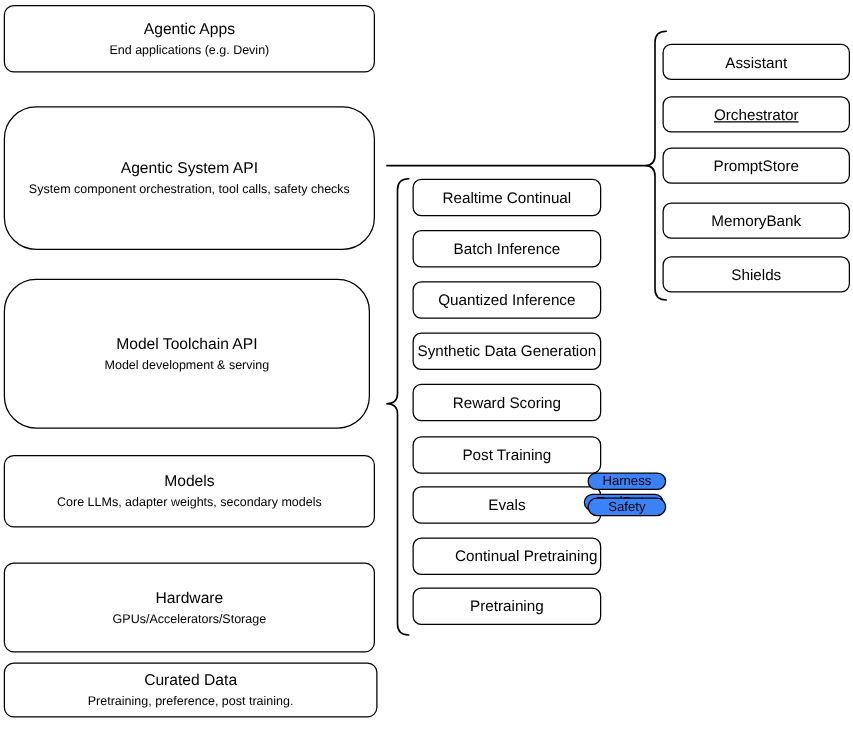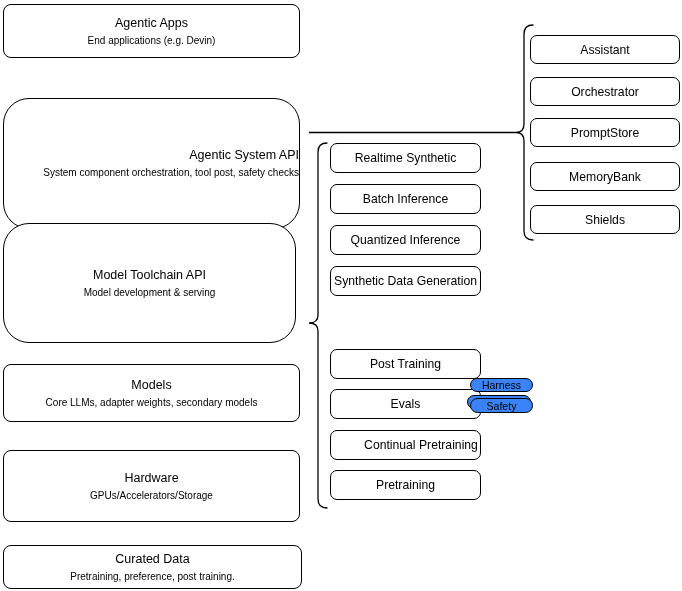--- a/index.html
+++ b/index.html
@@ -67,57 +67,58 @@
     <path d="M 309 132.5 L 516 132.5" fill="none" stroke="#000000" stroke-width="1.3"></path>
     <path d="M 327 143 Q 318 143 318 152 L 318 315 Q 318 323 309 323 Q 318 323 318 331 L 318 499 Q 318 508 327 508" fill="none" stroke="#000000" stroke-width="1.3" stroke-linecap="round"></path>
     <path d="M 533 25 Q 524 25 524 34 L 524 124 Q 524 132.5 516 132.5 Q 524 132.5 524 141 L 524 231 Q 524 240 533 240" fill="none" stroke="#000000" stroke-width="1.3" stroke-linecap="round"></path>
   </svg>
 
   <div class="box lbox" style="top:4px; height:54px;">
     <div class="title">Agentic Apps</div>
     <div class="subtitle">End applications (e.g. Devin)</div>
   </div>
 
-  <div class="box lbox tall" style="top:98px; height:131px;align-items:flex-end;">
+  <div class="box lbox tall" style="top:85px; height:115px;">
     <div class="title">Agentic System API</div>
-    <div class="subtitle">System component orchestration, tool post, safety checks</div>
+    <div class="subtitle">System component orchestration, tool calls, safety checks</div>
   </div>
 
   <div class="box lbox tall" style="top:223px; height:120px; width:293px;">
     <div class="title">Model Toolchain API</div>
     <div class="subtitle">Model development &amp; serving</div>
   </div>
 
   <div class="box lbox" style="top:364px; height:58px;">
     <div class="title">Models</div>
     <div class="subtitle">Core LLMs, adapter weights, secondary models</div>
   </div>
 
   <div class="box lbox" style="top:450px; height:72px;">
     <div class="title">Hardware</div>
     <div class="subtitle">GPUs/Accelerators/Storage</div>
   </div>
 
-  <div class="box lbox" style="top:545px; height:44px; width:299px;">
+  <div class="box lbox" style="top:530px; height:44px; width:299px;">
     <div class="title">Curated Data</div>
     <div class="subtitle">Pretraining, preference, post training.</div>
   </div>
 
-  <div class="box mbox" style="top:143px;">Realtime Synthetic</div>
+  <div class="box mbox" style="top:143px;">Realtime Continual</div>
   <div class="box mbox" style="top:184px;">Batch Inference</div>
   <div class="box mbox" style="top:225px;">Quantized Inference</div>
   <div class="box mbox" style="top:266px;">Synthetic Data Generation</div>
+  <div class="box mbox" style="top:307px;">Reward Scoring</div>
   <div class="box mbox" style="top:349px;">Post Training</div>
   <div class="box mbox" style="top:389px;">Evals</div>
   <div class="box mbox" style="top:430px;padding-left:31px;">Continual Pretraining</div>
   <div class="box mbox" style="top:470px;">Pretraining</div>
 
   <div class="pill" style="left:470px; top:378px; width:63px; height:14px;">Harness</div>
   <div class="pill" style="left:467px; top:395px; width:64px; height:14px;font-weight:bold;">EvalData</div>
   <div class="pill" style="left:470px; top:398px; width:63px; height:15px;">Safety</div>
 
   <div class="box rbox" style="top:35px;">Assistant</div>
-  <div class="box rbox" style="top:77px;">Orchestrator</div>
+  <div class="box rbox" style="top:77px;text-decoration:underline;">Orchestrator</div>
   <div class="box rbox" style="top:118px;">PromptStore</div>
   <div class="box rbox" style="top:162px;">MemoryBank</div>
   <div class="box rbox" style="top:205px;">Shields</div>
 
 </div>
 
 </body></html>

